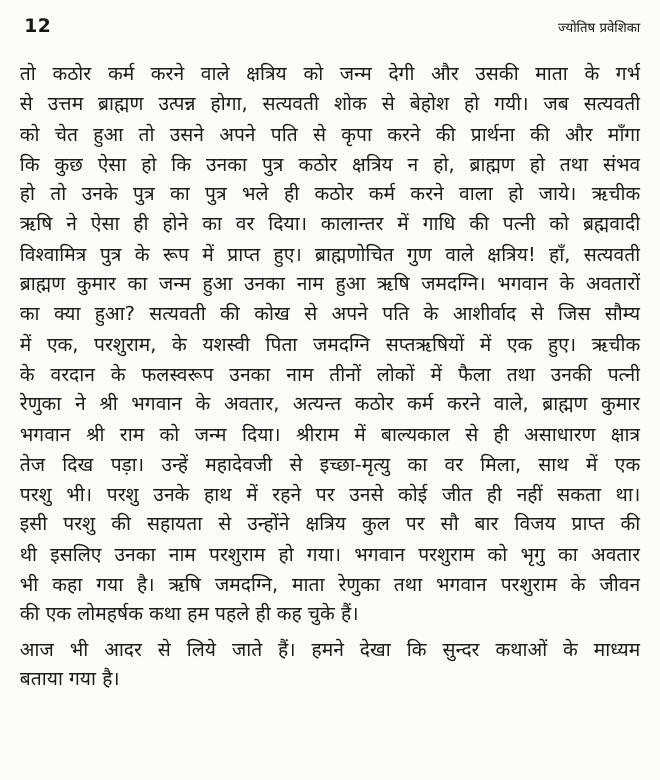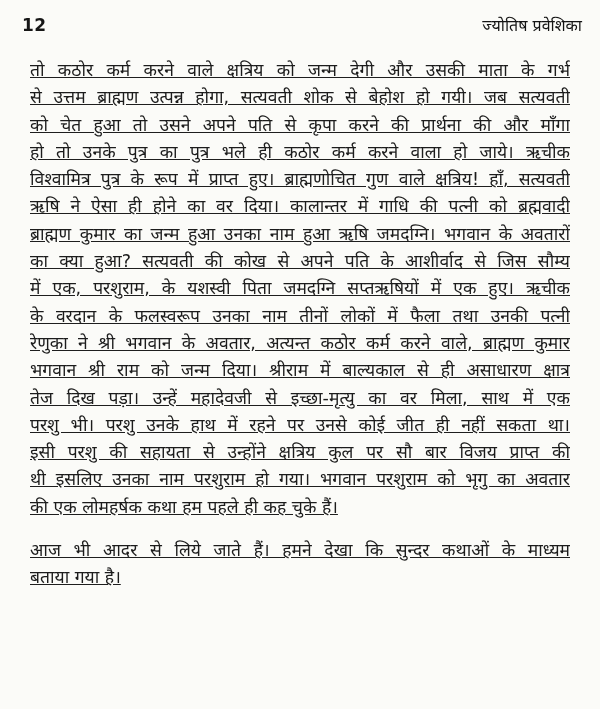--- a/index.html
+++ b/index.html
@@ -22,28 +22,28 @@
     align-items: baseline;
     padding: 0 6px 0 10px;
   }
   .page-number {
     font-size: 17px;
     font-weight: bold;
     letter-spacing: 0.5px;
     color: #161616;
   }
   .header-title {
-    font-size: 16px;
+    font-size: 12px;
     color: #141414;
   }
   .page-body {
     margin-top: 21px;
     padding: 0 2px;
   }
-  .para { margin: 16px; text-decoration: underline; }
+  .para { margin: 4px; }
   .line {
     font-size: 17.5px;
     line-height: 27.3px;
     text-align: justify;
     text-align-last: justify;
     color: #1c1c1c;
     overflow: hidden;
     white-space: nowrap;
   }
   .line.last {
@@ -60,33 +60,35 @@
 <div class="page">
   <div class="page-header">
     <span class="page-number">12</span>
     <span class="header-title">ज्योतिष प्रवेशिका</span>
   </div>
   <div class="page-body" id="page-body-root">
       <div class="para">
         <div class="line">तो कठोर कर्म करने वाले क्षत्रिय को जन्म देगी और उसकी माता के गर्भ</div>
         <div class="line">से उत्तम ब्राह्मण उत्पन्न होगा, सत्यवती शोक से बेहोश हो गयी। जब सत्यवती</div>
         <div class="line">को चेत हुआ तो उसने अपने पति से कृपा करने की प्रार्थना की और माँगा</div>
+        <div class="line">कि कुछ ऐसा हो कि उनका पुत्र कठोर क्षत्रिय न हो, ब्राह्मण हो तथा संभव</div>
         <div class="line">हो तो उनके पुत्र का पुत्र भले ही कठोर कर्म करने वाला हो जाये। ऋचीक</div>
+        <div class="line">ऋषि ने ऐसा ही होने का वर दिया। कालान्तर में गाधि की पत्नी को ब्रह्मवादी</div>
         <div class="line">विश्वामित्र पुत्र के रूप में प्राप्त हुए। ब्राह्मणोचित गुण वाले क्षत्रिय! हाँ, सत्यवती</div>
-        <div class="line">ऋषि ने ऐसा ही होने का वर दिया। कालान्तर में गाधि की पत्नी को ब्रह्मवादी</div>
         <div class="line">ब्राह्मण कुमार का जन्म हुआ उनका नाम हुआ ऋषि जमदग्नि। भगवान के अवतारों</div>
         <div class="line">का क्या हुआ? सत्यवती की कोख से अपने पति के आशीर्वाद से जिस सौम्य</div>
         <div class="line">में एक, परशुराम, के यशस्वी पिता जमदग्नि सप्तऋषियों में एक हुए। ऋचीक</div>
         <div class="line">के वरदान के फलस्वरूप उनका नाम तीनों लोकों में फैला तथा उनकी पत्नी</div>
         <div class="line">रेणुका ने श्री भगवान के अवतार, अत्यन्त कठोर कर्म करने वाले, ब्राह्मण कुमार</div>
         <div class="line">भगवान श्री राम को जन्म दिया। श्रीराम में बाल्यकाल से ही असाधारण क्षात्र</div>
         <div class="line">तेज दिख पड़ा। उन्हें महादेवजी से इच्छा-मृत्यु का वर मिला, साथ में एक</div>
         <div class="line">परशु भी। परशु उनके हाथ में रहने पर उनसे कोई जीत ही नहीं सकता था।</div>
         <div class="line">इसी परशु की सहायता से उन्होंने क्षत्रिय कुल पर सौ बार विजय प्राप्त की</div>
         <div class="line">थी इसलिए उनका नाम परशुराम हो गया। भगवान परशुराम को भृगु का अवतार</div>
+        <div class="line">भी कहा गया है। ऋषि जमदग्नि, माता रेणुका तथा भगवान परशुराम के जीवन</div>
         <div class="line last">की एक लोमहर्षक कथा हम पहले ही कह चुके हैं।</div>
       </div>
       <div class="para">
         <div class="line">आज भी आदर से लिये जाते हैं। हमने देखा कि सुन्दर कथाओं के माध्यम</div>
         <div class="line last">बताया गया है।</div>
       </div>
     </div>
 </div>
 
 </body></html>

